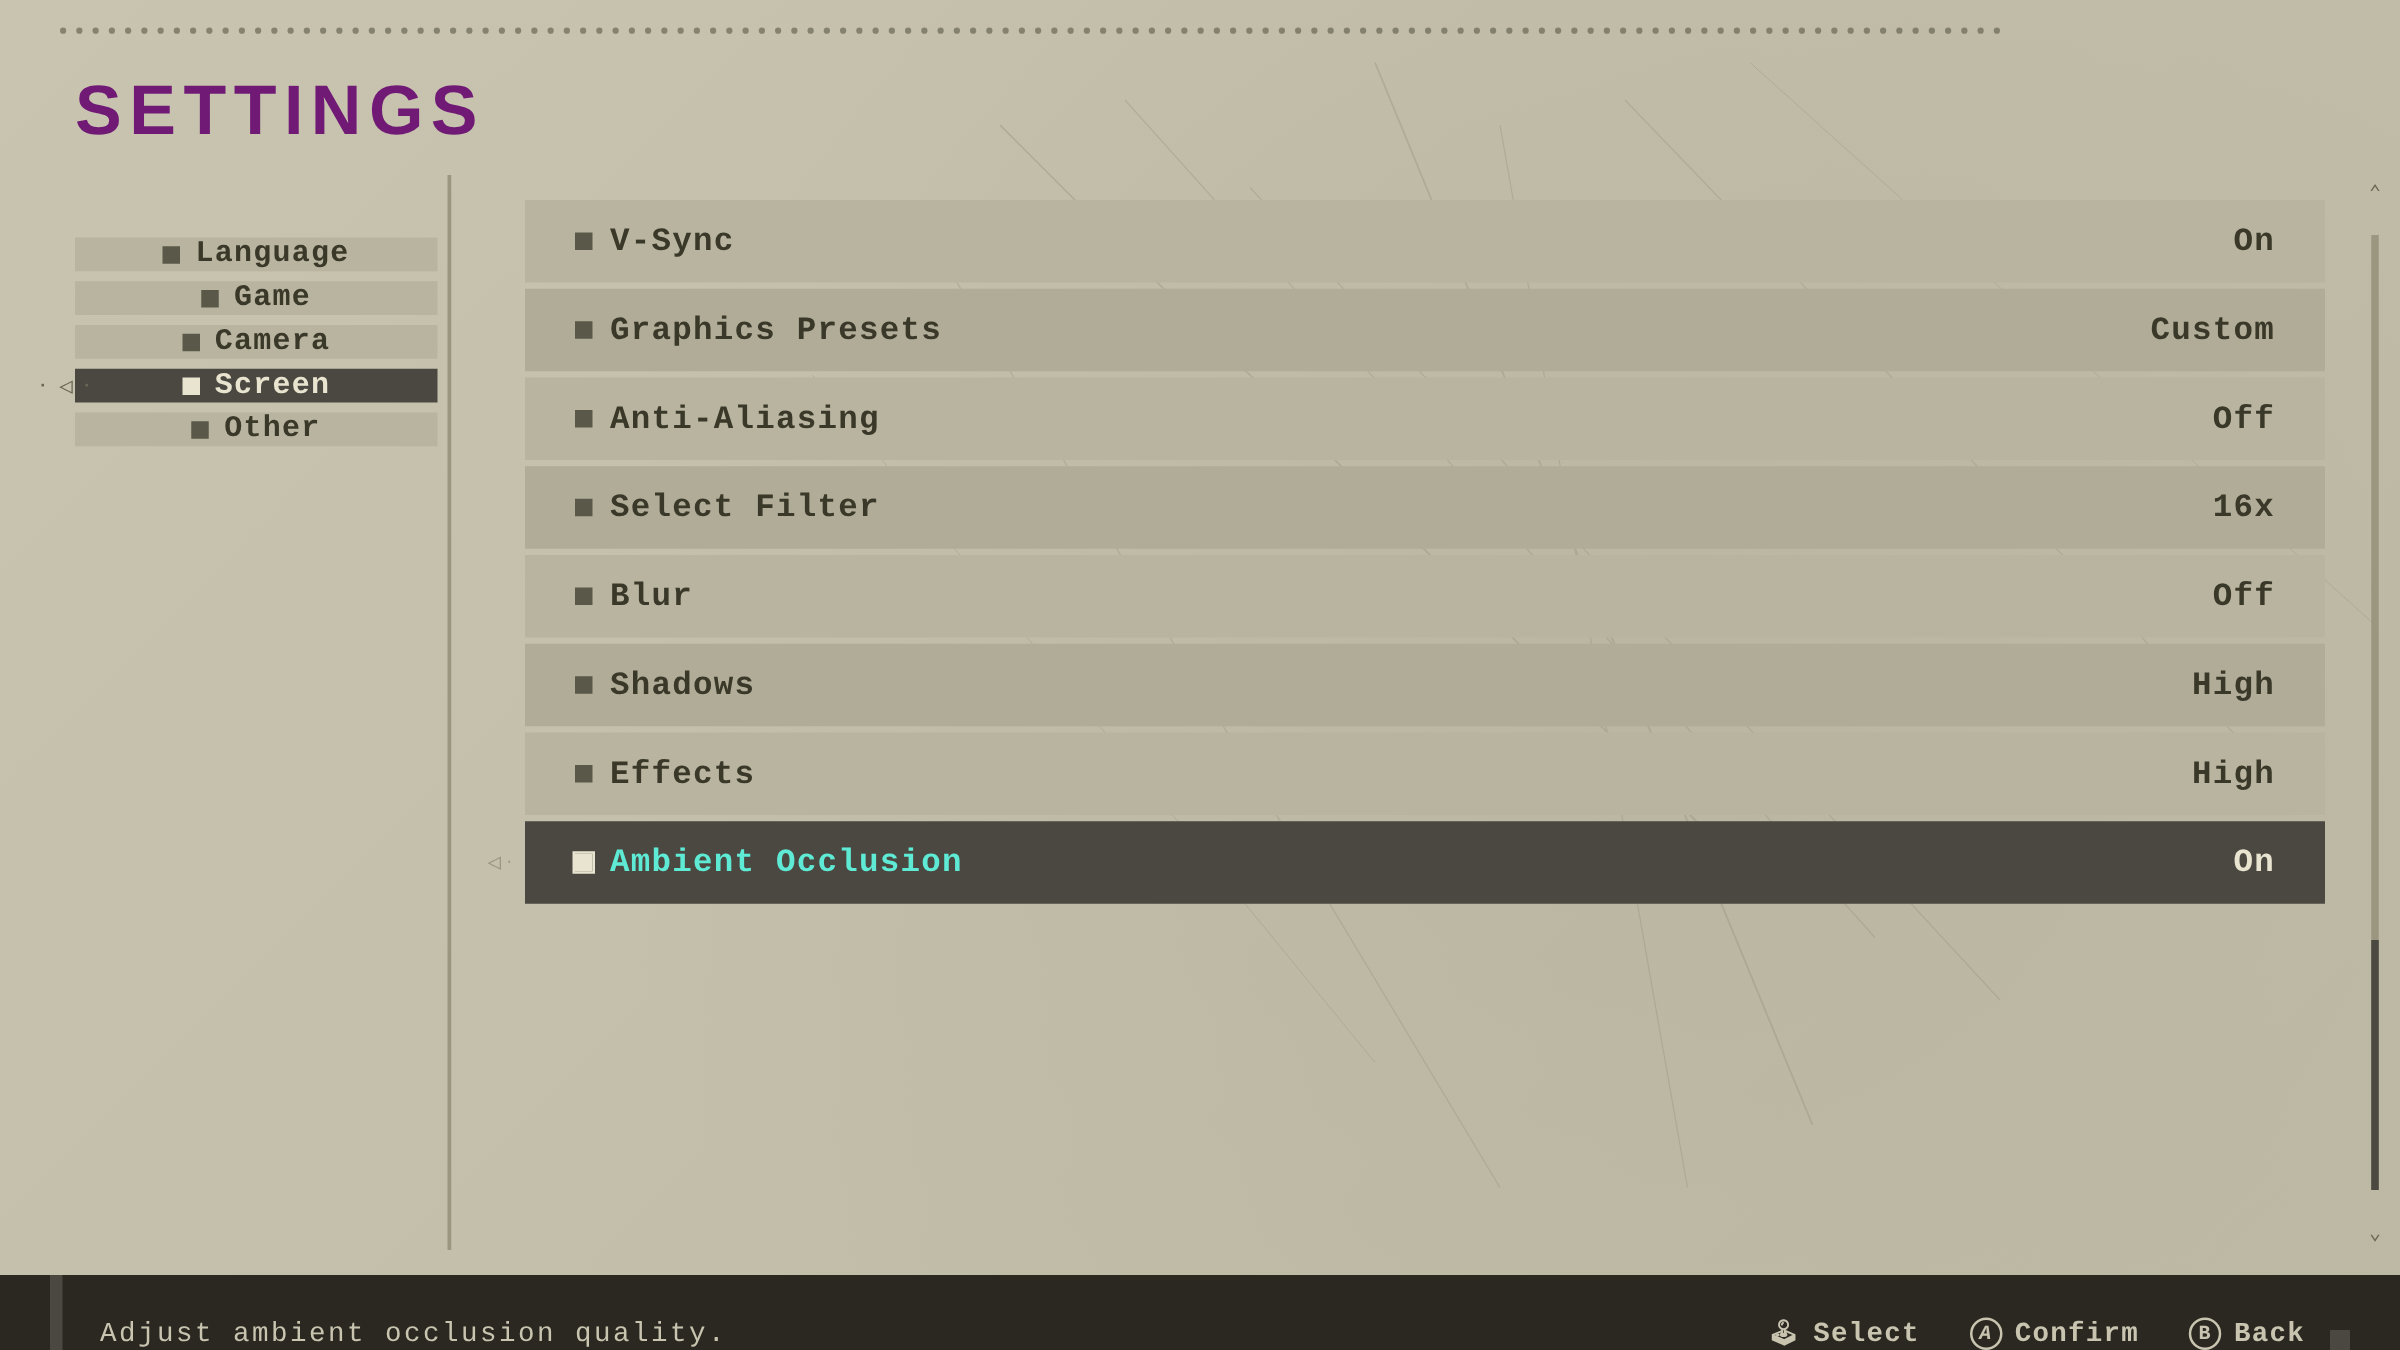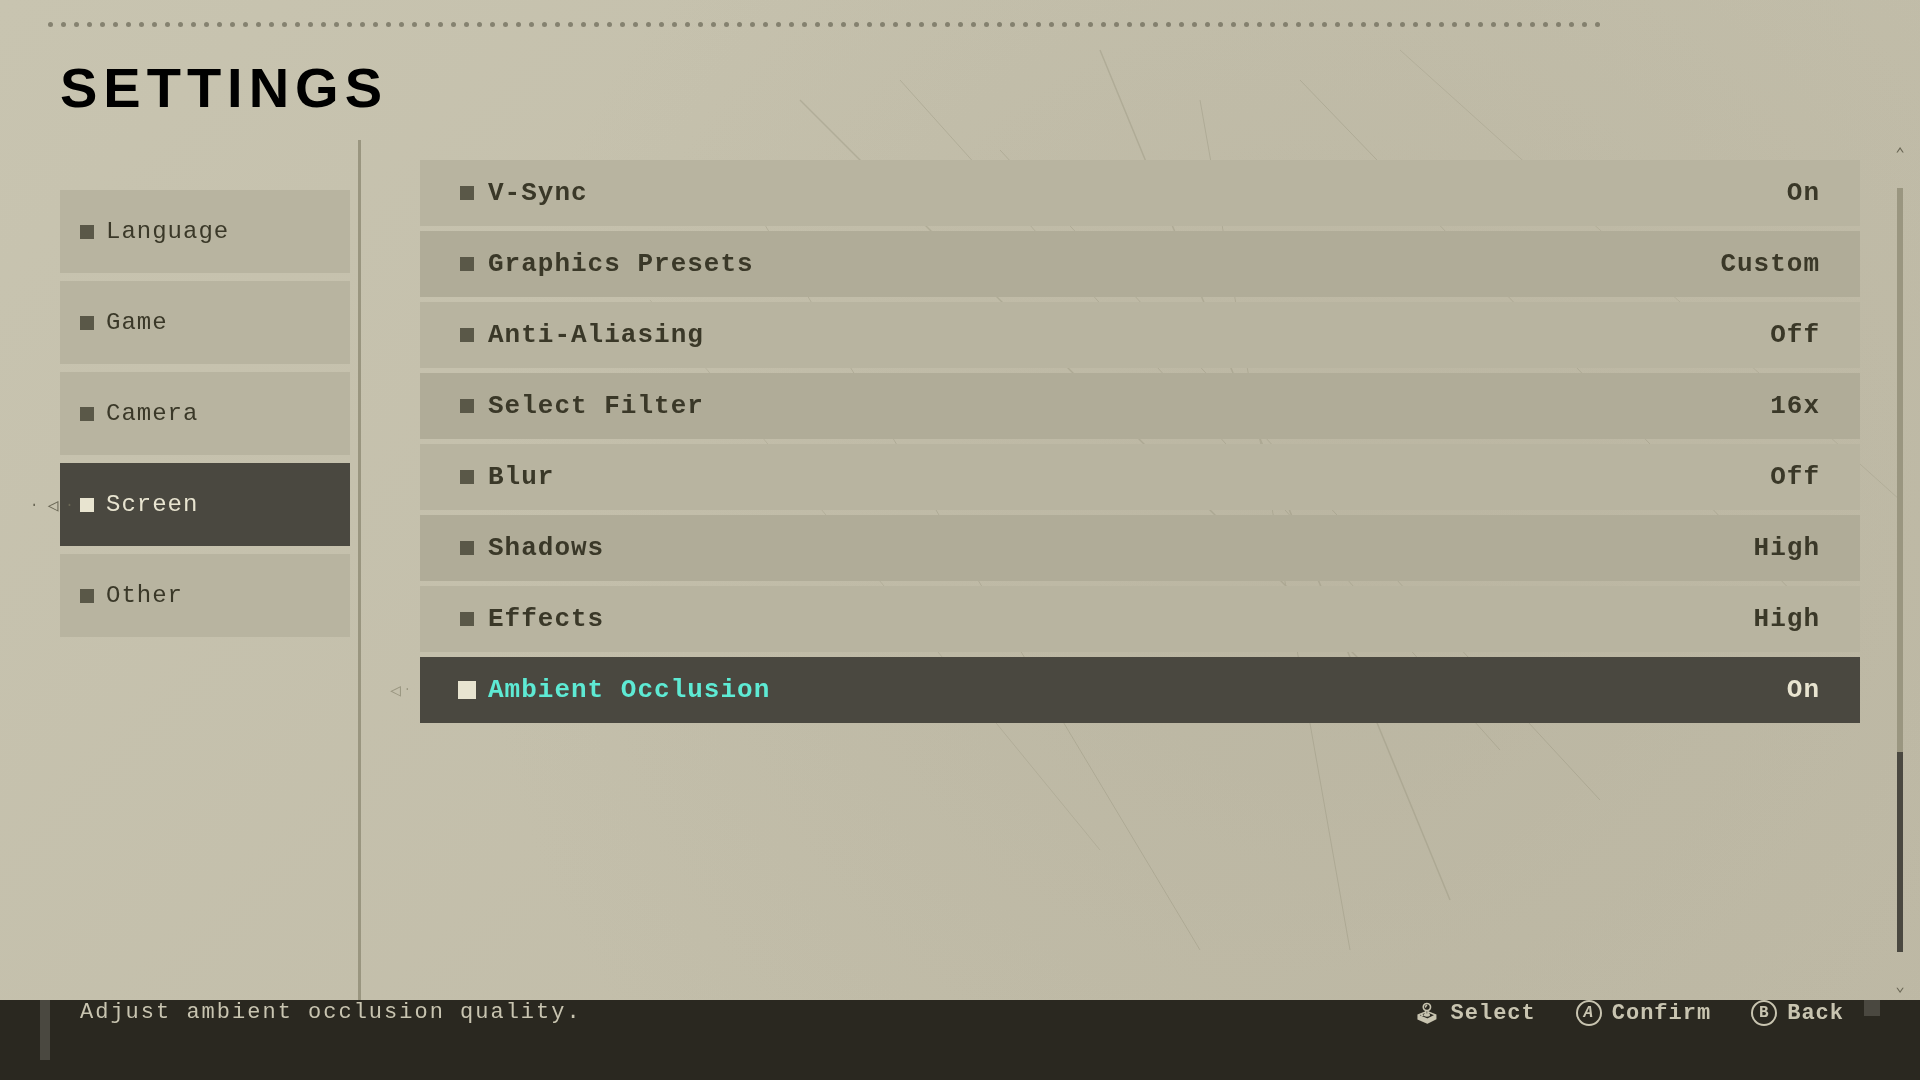--- a/index.html
+++ b/index.html
@@ -52,21 +52,21 @@
       flex-shrink: 0;
     }
 
     
     .page-title {
       position: absolute;
       top: 55px;
       left: 60px;
       font-size: 56px;
       font-weight: 900;
-      color: #000000;
+      color: #701a75;
       letter-spacing: 6px;
       text-transform: uppercase;
       font-family: 'Arial Black', Arial, sans-serif;
       z-index: 2;
     }
 
     
     .main-content {
       position: absolute;
       top: 140px;
@@ -85,28 +85,29 @@
       flex-direction: column;
       gap: 8px;
       justify-content: flex-start;
       padding-top: 50px;
     }
 
     .nav-item {
       display: flex;
       align-items: center;
       gap: 12px;
-      padding: 28px 20px;
+      padding: 0 20px;
       background: #b8b4a0;
       color: #3a3828;
       font-size: 24px;
-      font-weight: 400;
+      font-weight: 700;
       letter-spacing: 1px;
       cursor: pointer;
       position: relative;
+      justify-content: center;
     }
 
     .nav-item.active {
       background: #4a4840;
       color: #e8e4d0;
     }
 
     .nav-item .nav-icon {
       width: 14px;
       height: 14px;
@@ -216,24 +217,24 @@
       font-size: 16px;
       padding: 4px;
     }
 
     
     .bottom-bar {
       position: absolute;
       bottom: 0;
       left: 0;
       right: 0;
-      height: 80px;
+      height: 60px;
       background: #2a2820;
       display: flex;
-      align-items: flex-start;
+      align-items: flex-end;
       padding: 0 40px;
       z-index: 3;
     }
 
     .hint-text {
       flex: 1;
       color: #c8c4b0;
       font-size: 22px;
       letter-spacing: 2px;
       font-weight: 500;

